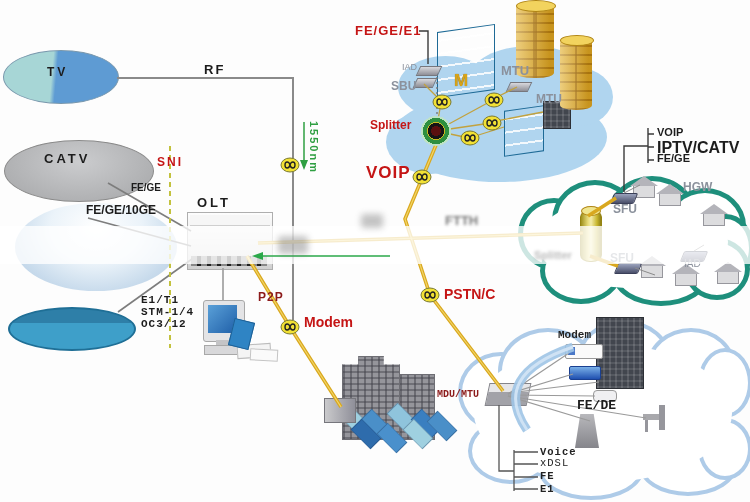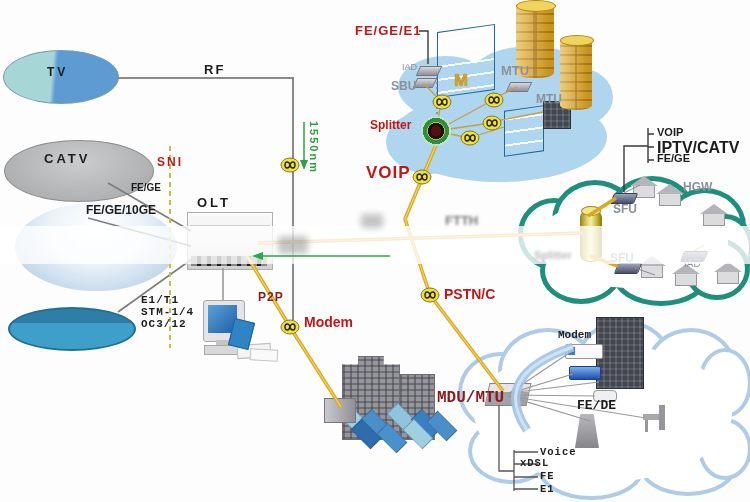--- a/index.html
+++ b/index.html
@@ -222,23 +222,23 @@
               background:linear-gradient(180deg,#b8b8bc,#85858b);
               clip-path:polygon(22% 0,78% 0,100% 100%,0 100%);"></div>
   <div>
     <div class="abs" style="left:643px;top:414px;width:20px;height:6px;background:#a8a8ac;z-index:6;"></div>
     <div class="abs" style="left:659px;top:405px;width:6px;height:25px;background:#96969c;z-index:6;"></div>
     <div class="abs" style="left:645px;top:420px;width:3px;height:12px;background:#96969c;z-index:6;"></div>
   </div>
 
   <div class="lbl mono" style="left:558px;top:330px;font-size:11px;font-weight:700;color:#222;">Modem</div>
   <div class="lbl mono blk" style="left:577px;top:399px;font-size:13px;">FE/DE</div>
-  <div class="lbl maroon mono" style="left:437px;top:390px;font-size:16px;">MDU/MTU</div>
+  <div class="lbl maroon mono" style="left:437px;top:390px;font-size:10px;">MDU/MTU</div>
   <div class="lbl mono" style="left:540px;top:447px;font-size:10.5px;font-weight:600;color:#222;letter-spacing:1px;">Voice</div>
-  <div class="lbl mono" style="left:520px;top:458px;font-size:10.5px;font-weight:700;color:#222;letter-spacing:1px;">xDSL</div>
+  <div class="lbl mono" style="left:540px;top:458px;font-size:10.5px;font-weight:400;color:#222;letter-spacing:1px;">xDSL</div>
   <div class="lbl mono" style="left:540px;top:471px;font-size:10.5px;font-weight:600;color:#222;letter-spacing:1px;">FE</div>
   <div class="lbl mono" style="left:540px;top:484px;font-size:10.5px;font-weight:600;color:#222;letter-spacing:1px;">E1</div>
 
   <svg class="lines" width="750" height="502" viewBox="0 0 750 502">
 
     <path d="M117,78 H293 V320" stroke="#8a8a8a" stroke-width="2" fill="none"></path>
 
     <path d="M108,183 L191,231" stroke="#7d7d7d" stroke-width="1.6" fill="none"></path>
     <path d="M88,218 L191,246" stroke="#7d7d7d" stroke-width="1.6" fill="none"></path>
     <path d="M118,312 L192,259" stroke="#7d7d7d" stroke-width="1.6" fill="none"></path>

